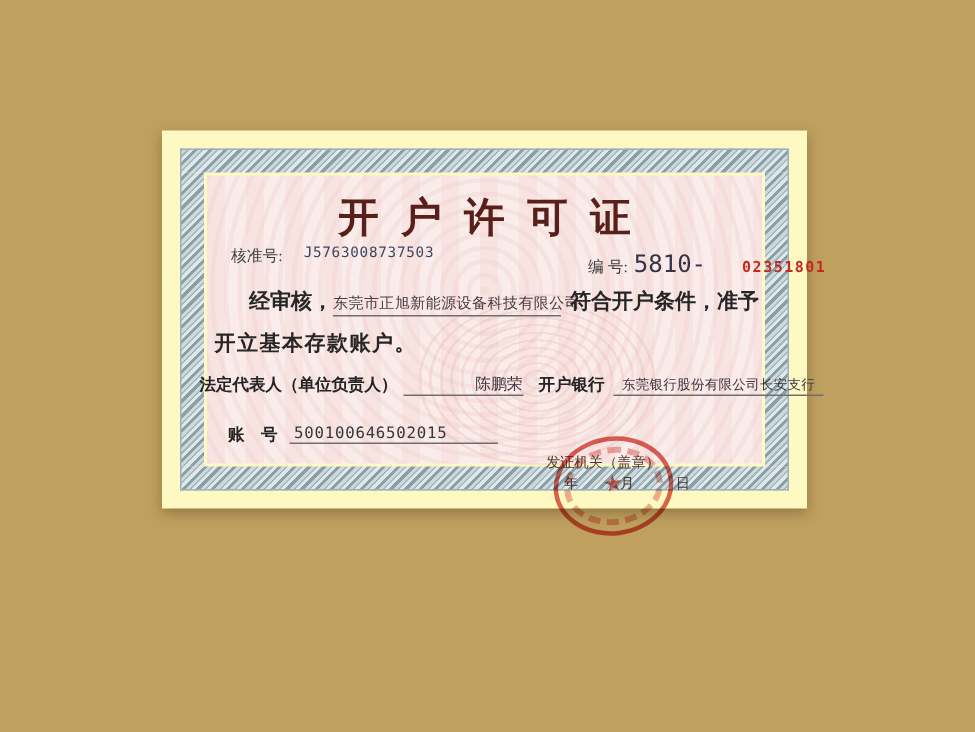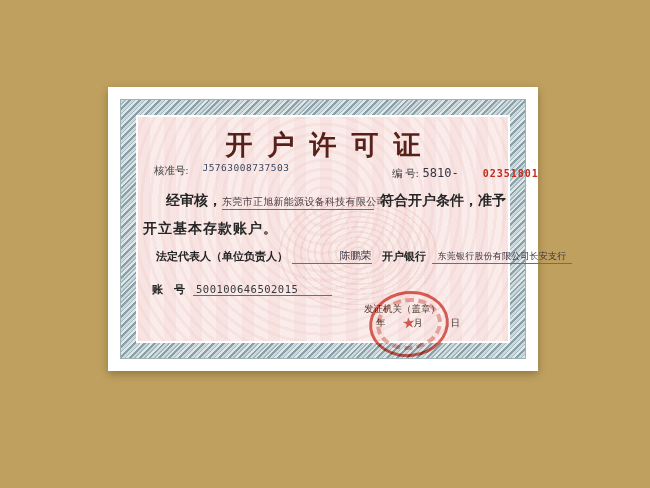--- a/index.html
+++ b/index.html
@@ -4,22 +4,22 @@
 <style>
   html,body{margin:0;padding:0;}
   body{
     width:650px;height:488px;overflow:hidden;position:relative;
     background:#bfa05f;
     font-family:"Liberation Serif","DejaVu Serif",serif;
   }
   .stage{position:absolute;inset:0;}
   
   .paper{
-    position:absolute;left:108px;top:87px;width:430px;height:284px;
-    background:#ffffff;
+    position:absolute;left:108px;top:87px;width:430px;height:252px;
+    background:#fef9c3;
     box-shadow:0 3px 8px rgba(60,45,10,.35);
   }
   
   .gborder{
     position:absolute;inset:12px;
     border:16px solid;
     border-image:repeating-linear-gradient(135deg,
       #8aa0a9 0 2px,#ccd8db 2px 4px,#a3b7bd 4px 5px,#dfe7e9 5px 7px) 16;
   }
   .gborder::after{
@@ -44,29 +44,29 @@
     left:0;right:0;top:40px;text-align:center;
     font-size:27px;font-weight:bold;color:#57201a;
     letter-spacing:15px;padding-left:15px;
   }
   .approval-row{left:46px;top:77px;font-size:10.5px;color:#3f3f3f;}
   .approval-value{
     margin-left:14px;font-family:"DejaVu Sans Mono",monospace;
     font-size:9.5px;color:#3b465f;position:relative;top:-3px;letter-spacing:.5px;
   }
   .serial-row{left:284px;top:79px;font-size:10.5px;color:#3c3c3c;white-space:nowrap;}
-  .serial-prefix{font-family:"DejaVu Sans Mono",monospace;font-size:12px;color:#343446;margin-left:4px;}
+  .serial-prefix{font-family:"DejaVu Sans Mono",monospace;font-size:16px;color:#343446;margin-left:4px;}
   .serial-number{font-family:"DejaVu Sans Mono",monospace;font-size:10px;font-weight:bold;color:#c5281c;letter-spacing:1px;padding-left:24px;}
   .audit-line{left:58px;top:105px;font-size:14px;font-weight:bold;color:#262626;white-space:nowrap;}
   .uline{display:inline-block;border-bottom:1px solid #6e6e6e;text-align:center;vertical-align:baseline;}
   .company-field{width:152px;}
   .company-name{font-size:10px;font-weight:normal;color:#493b41;letter-spacing:.3px;}
   .audit-suffix{margin-left:6px;}
   .body-line2{left:35px;top:133px;font-size:14px;font-weight:bold;color:#262626;letter-spacing:1px;}
-  .rep-row{left:48px;top:162px;display:flex;align-items:flex-end;white-space:nowrap;
+  .rep-row{left:25px;top:162px;display:flex;align-items:flex-end;white-space:nowrap;
            font-size:11px;font-weight:bold;color:#242424;}
   .name-field{width:80px;margin-left:4px;}
   .name-value{font-size:10.5px;font-weight:normal;color:#3c333e;padding-left:47px;}
   .bank-label{margin-left:10px;}
   .bank-field{width:140px;margin-left:6px;}
   .bank-value{font-size:9px;font-weight:normal;color:#3c333e;letter-spacing:.2px;}
   .account-row{left:44px;top:195px;display:flex;align-items:center;
                font-size:11px;font-weight:bold;color:#242424;}
   .account-field{width:136px;margin-left:8px;text-align:left;padding-left:3px;}
   .account-value{font-family:"DejaVu Sans Mono",monospace;font-size:10.5px;font-weight:normal;color:#37363a;letter-spacing:.5px;}

